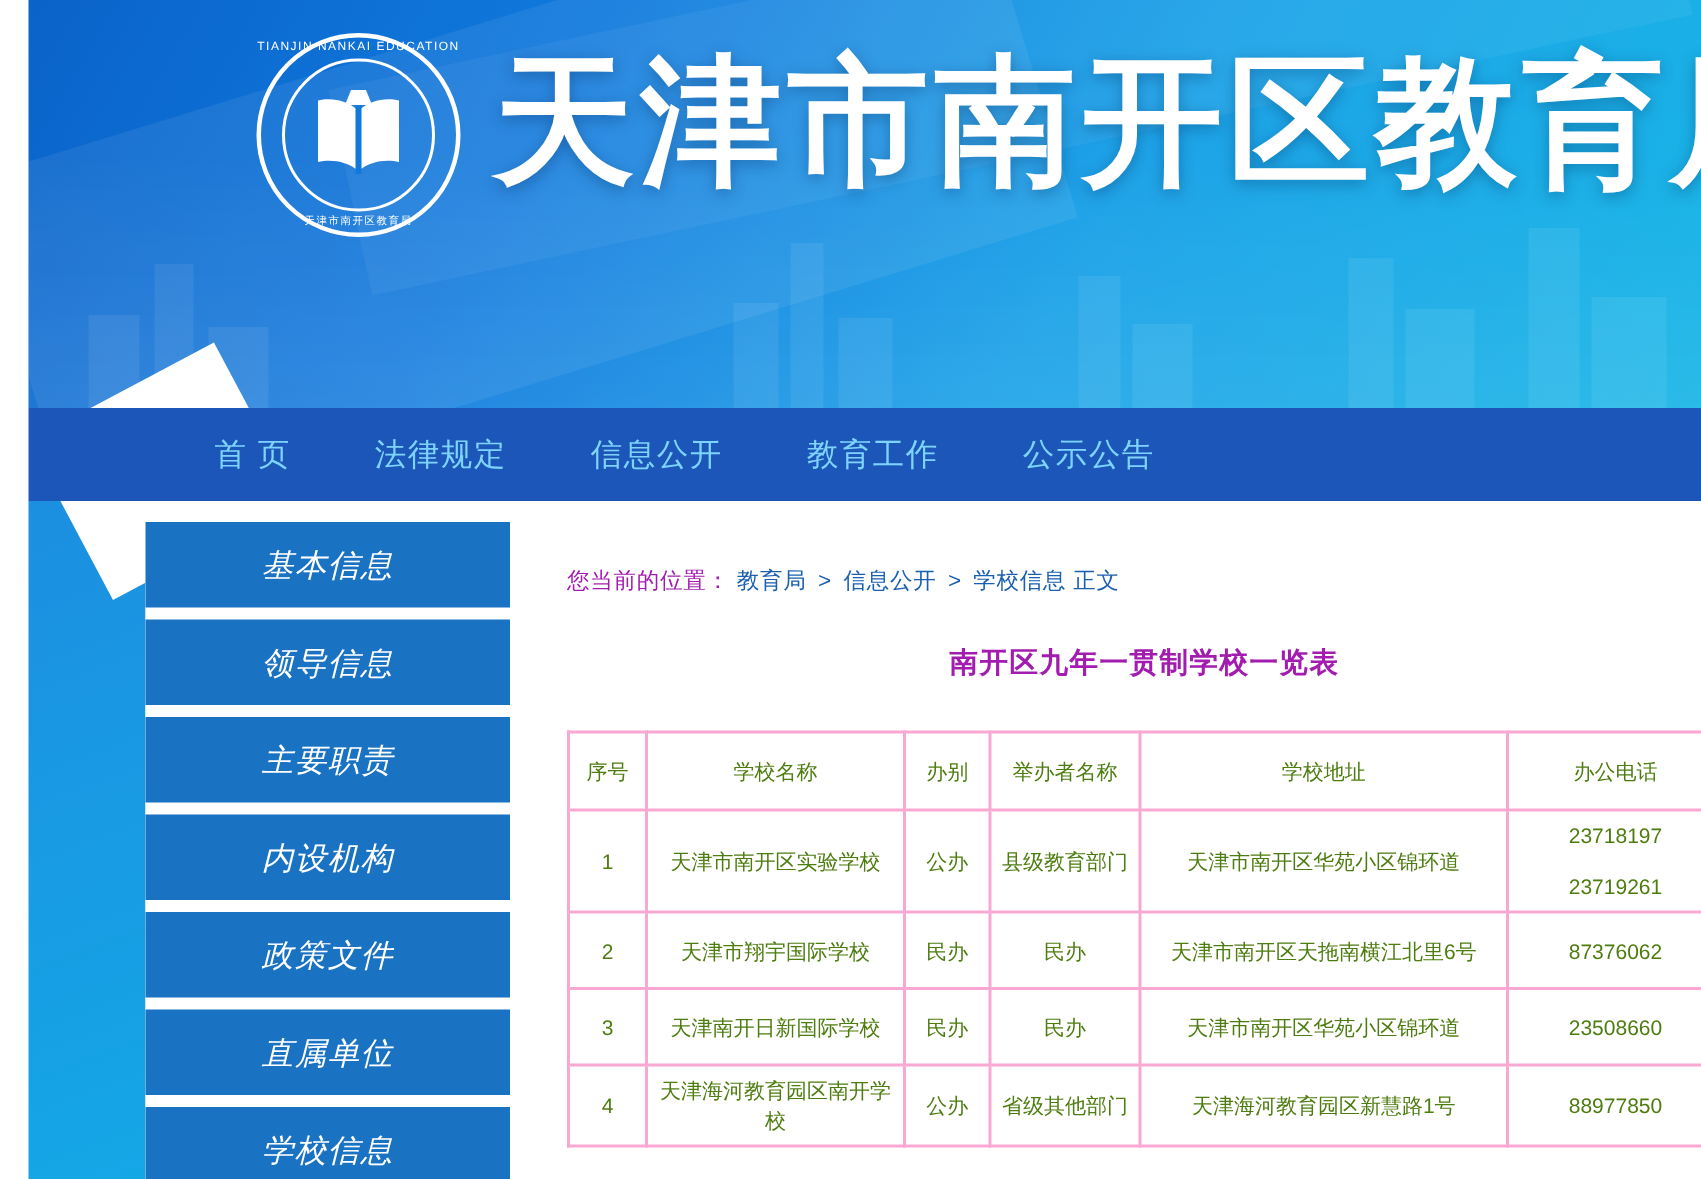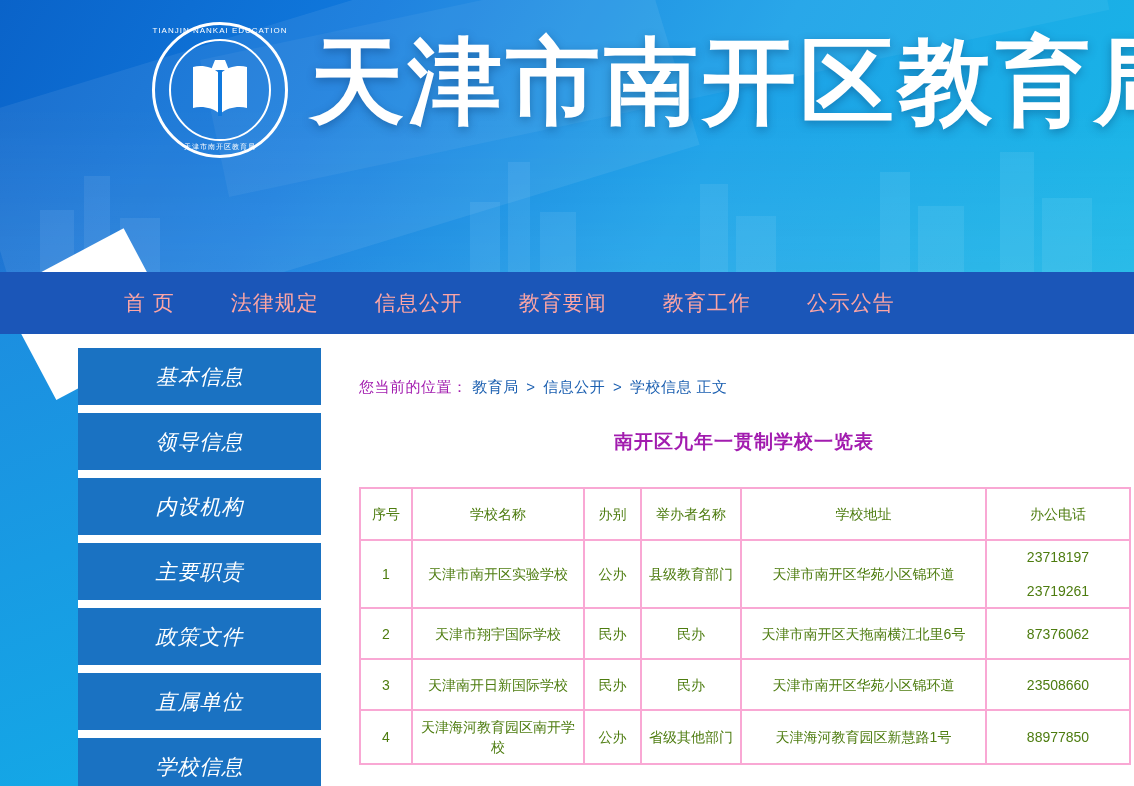--- a/index.html
+++ b/index.html
@@ -8,20 +8,21 @@
     width: 1134px; height: 786px;
     overflow: hidden;
     font-family: "Liberation Sans", sans-serif;
     background: #ffffff;
   }
   #page {
     position: relative;
     width: 1134px; height: 786px;
     overflow: hidden;
     background: #ffffff;
+    padding-left: 19px;
   }
 
   
   .banner {
     position: relative;
     width: 1134px;
     height: 272px;
     overflow: hidden;
     background: linear-gradient(120deg, #0a63c9 0%, #1079dd 30%, #1ea3e8 62%, #18b6e6 100%);
   }
@@ -106,21 +107,21 @@
     position: relative;
     width: 1134px;
     height: 62px;
     background: #1b56b8;
     display: flex;
     align-items: center;
     padding-left: 96px;
     z-index: 3;
   }
   .nav-item {
-    color: #fca5a5;
+    color: #7dd3fc;
     font-size: 21px;
     padding: 0 28px;
     white-space: nowrap;
     cursor: pointer;
     letter-spacing: 1px;
   }
 
   
   .content-wrap {
     position: relative;
@@ -258,37 +259,36 @@
       </svg>
     </div>
 
     <div class="banner-title">天津市南开区教育局</div>
   </div>
 
   <div class="navbar">
     <div class="nav-item">首  页</div>
     <div class="nav-item">法律规定</div>
     <div class="nav-item">信息公开</div>
-    <div class="nav-item">教育要闻</div>
     <div class="nav-item">教育工作</div>
     <div class="nav-item">公示公告</div>
   </div>
 
   <div class="content-wrap">
     <div class="left-blue">
       <div class="left-blue-slant"></div>
     </div>
 
     <div class="main-panel">
 
       <div class="sidebar">
         <div class="side-item">基本信息</div>
         <div class="side-item">领导信息</div>
+        <div class="side-item">主要职责</div>
         <div class="side-item">内设机构</div>
-        <div class="side-item">主要职责</div>
         <div class="side-item">政策文件</div>
         <div class="side-item">直属单位</div>
         <div class="side-item active">学校信息</div>
       </div>
 
       <div class="article">
 
         <div class="breadcrumb">
           <span class="bc-label">您当前的位置：</span>
           <span class="bc-link">教育局</span>

